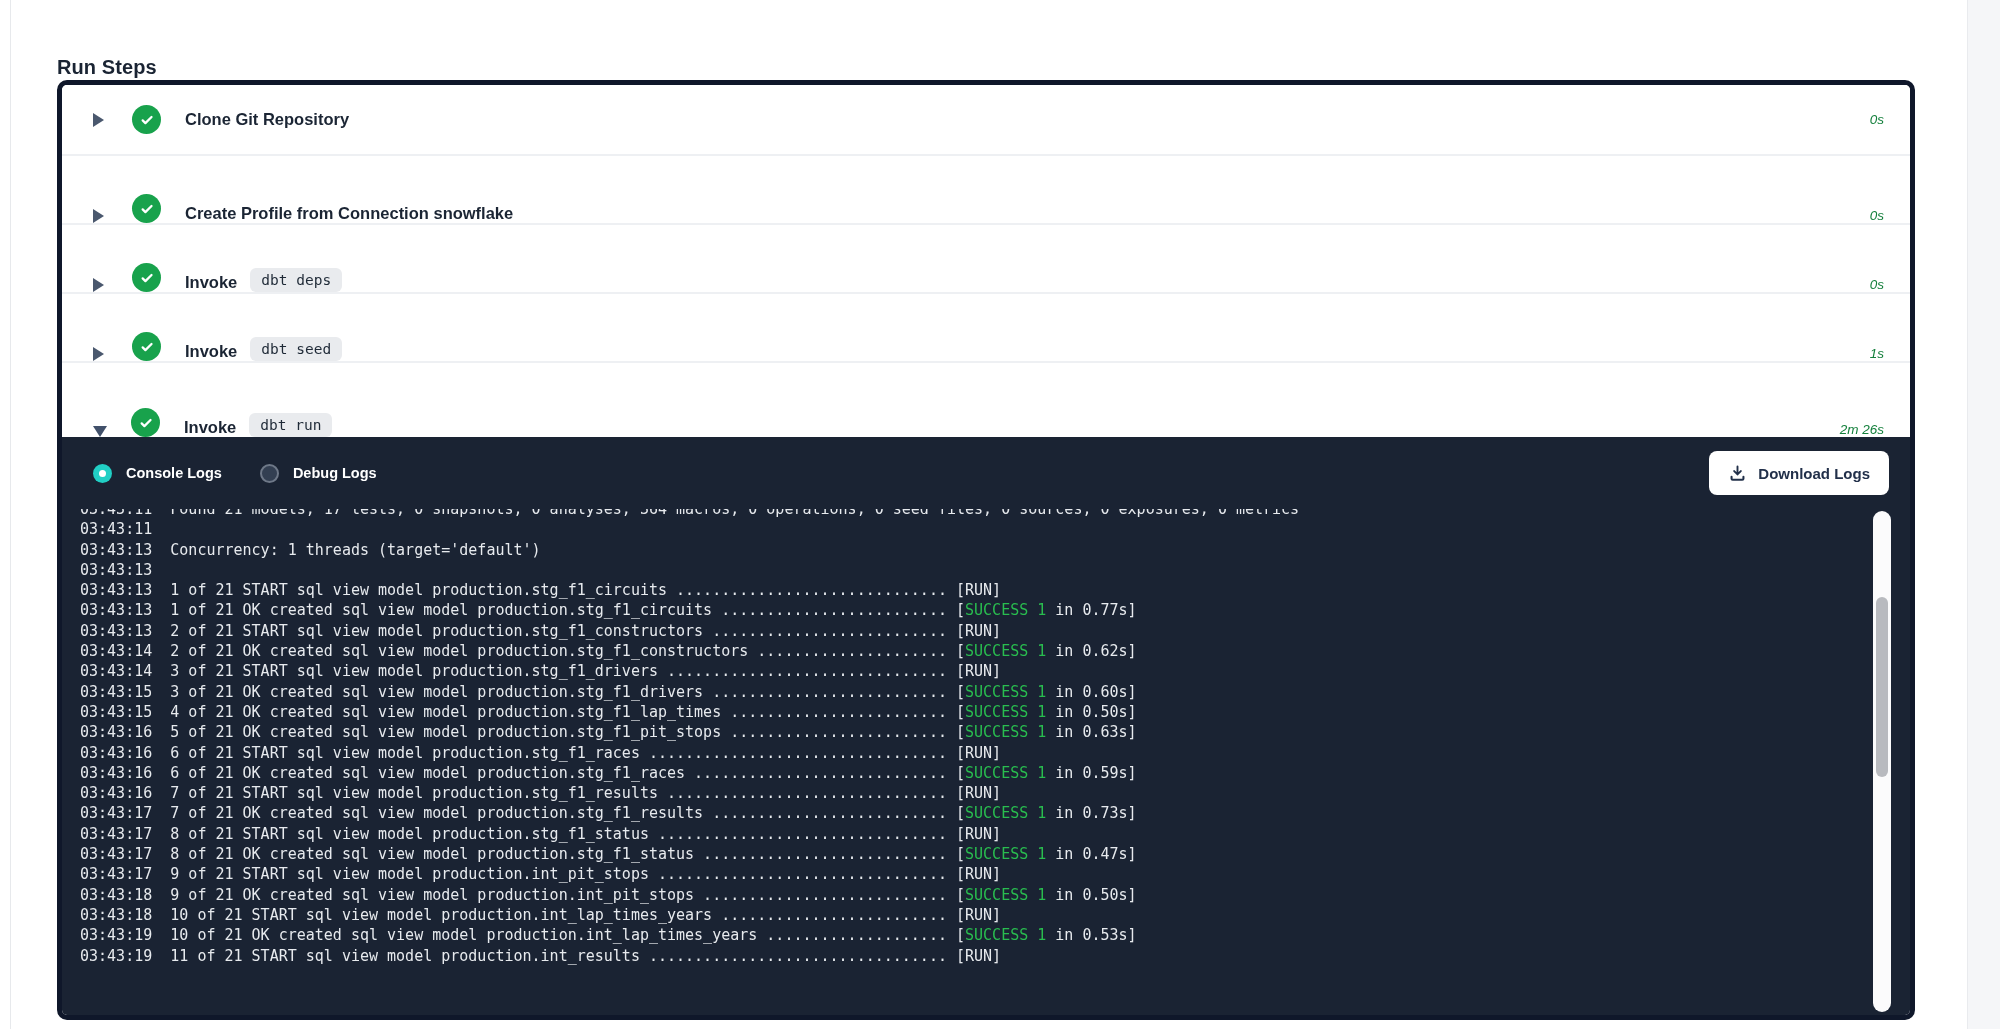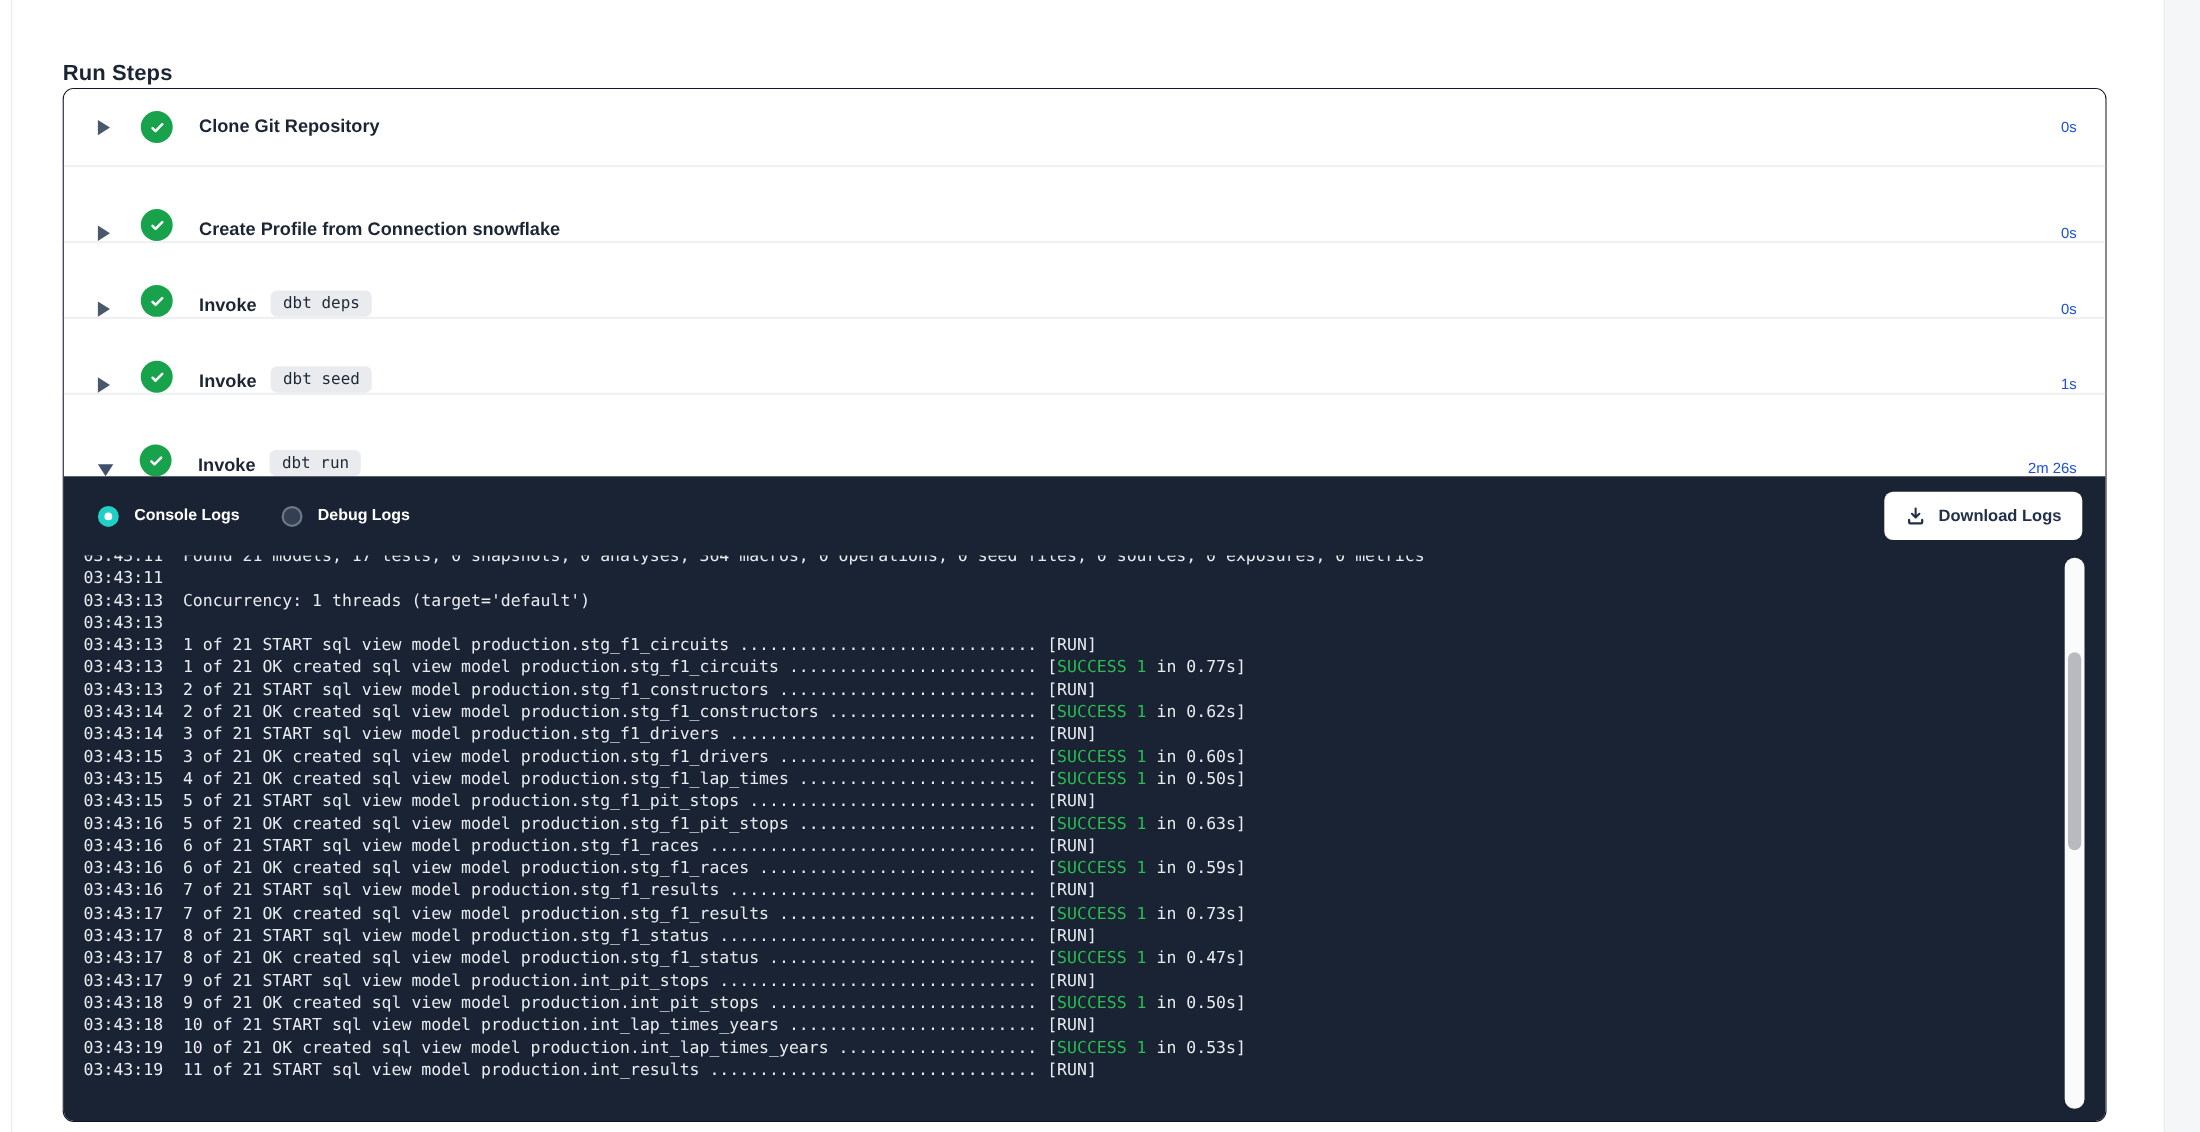--- a/index.html
+++ b/index.html
@@ -8,38 +8,38 @@
   .page { position:relative; width:2000px; height:1029px; background:#fff; }
 
   .left-rule  { position:absolute; left:10px; top:0; width:1px; height:1029px; background:#e7e9ec; }
   .right-strip{ position:absolute; left:1967px; top:0; width:33px; height:1029px;
                 background:#f5f6f8; border-left:1px solid #e9ebee; }
 
   .page-title { position:absolute; left:57px; top:12px; font-size:20px; font-weight:700;
                 color:#1a2433; letter-spacing:.1px;margin-top:44px; }
 
   .card { position:absolute; left:57px; top:80px; width:1858px; height:940px;
-          background:#fff; border:1px solid #0f172a; border-radius:10px; overflow:hidden; }
+          background:#fff; border:5px solid #0f172a; border-radius:10px; overflow:hidden; }
 
   .step-row { display:flex; align-items:center; height:69px; padding:0 26px 0 31px;
               background:#fff; }
   .step-row + .step-row { border-top:2px solid #eef0f3;align-items:flex-end; }
   .step-row.expanded { height:76px; }
 
   .tri { width:0; height:0; margin-right:28px; flex:none; }
   .tri.right { border-left:11px solid #4a586e; border-top:7px solid transparent; border-bottom:7px solid transparent; }
   .tri.down  { border-top:11px solid #41506a; border-left:7px solid transparent; border-right:7px solid transparent; margin-right:24px; }
 
   .check { width:29px; height:29px; border-radius:50%; background:var(--check-green,#18a24c);
            display:flex; align-items:center; justify-content:center; flex:none; margin-right:24px; }
 
   .step-title { font-size:16.5px; font-weight:700; color:#1b2534; }
   .chip { font-family:"DejaVu Sans Mono", monospace; font-size:14.5px; color:#1f2a37;
           background:#e9ebee; border-radius:6px; padding:4px 11px; margin-left:13px;margin-top:32px; }
-  .duration { margin-left:auto; font-size:13.5px; color:#1d4ed8; }
+  .duration { margin-left:auto; font-size:13.5px; color:#15803d;font-style:italic; }
 
   .console { position:relative; width:100%; height:728px; background:var(--console-bg,#1a2333); }
   .console-header { display:flex; align-items:center; padding:12px 21px 0 31px; height:60px; }
   .radio-item { display:flex; align-items:center; margin-right:38px; cursor:pointer; }
   .radio { width:19px; height:19px; border-radius:50%; flex:none; display:flex;
            align-items:center; justify-content:center; }
   .radio.selected { background:var(--radio-teal,#21cfc5); }
   .radio.selected .dot { width:7px; height:7px; border-radius:50%; background:#fff; }
   .radio.unselected { background:#333f52; border:2px solid #6e7888; }
   .radio-label { color:#ffffff; font-size:14.5px; font-weight:700; margin-left:14px; }
@@ -153,21 +153,20 @@
             <div class="log-line">03:43:11</div>
             <div class="log-line">03:43:13  Concurrency: 1 threads (target='default')</div>
             <div class="log-line">03:43:13</div>
             <div class="log-line">03:43:13  1 of 21 START sql view model production.stg_f1_circuits .............................. [RUN]</div>
             <div class="log-line">03:43:13  1 of 21 OK created sql view model production.stg_f1_circuits ......................... [<span class="ok">SUCCESS 1</span> in 0.77s]</div>
             <div class="log-line">03:43:13  2 of 21 START sql view model production.stg_f1_constructors .......................... [RUN]</div>
             <div class="log-line">03:43:14  2 of 21 OK created sql view model production.stg_f1_constructors ..................... [<span class="ok">SUCCESS 1</span> in 0.62s]</div>
             <div class="log-line">03:43:14  3 of 21 START sql view model production.stg_f1_drivers ............................... [RUN]</div>
             <div class="log-line">03:43:15  3 of 21 OK created sql view model production.stg_f1_drivers .......................... [<span class="ok">SUCCESS 1</span> in 0.60s]</div>
             <div class="log-line">03:43:15  4 of 21 OK created sql view model production.stg_f1_lap_times ........................ [<span class="ok">SUCCESS 1</span> in 0.50s]</div>
-            <div class="log-line">03:43:15  5 of 21 START sql view model production.stg_f1_pit_stops ............................. [RUN]</div>
             <div class="log-line">03:43:16  5 of 21 OK created sql view model production.stg_f1_pit_stops ........................ [<span class="ok">SUCCESS 1</span> in 0.63s]</div>
             <div class="log-line">03:43:16  6 of 21 START sql view model production.stg_f1_races ................................. [RUN]</div>
             <div class="log-line">03:43:16  6 of 21 OK created sql view model production.stg_f1_races ............................ [<span class="ok">SUCCESS 1</span> in 0.59s]</div>
             <div class="log-line">03:43:16  7 of 21 START sql view model production.stg_f1_results ............................... [RUN]</div>
             <div class="log-line">03:43:17  7 of 21 OK created sql view model production.stg_f1_results .......................... [<span class="ok">SUCCESS 1</span> in 0.73s]</div>
             <div class="log-line">03:43:17  8 of 21 START sql view model production.stg_f1_status ................................ [RUN]</div>
             <div class="log-line">03:43:17  8 of 21 OK created sql view model production.stg_f1_status ........................... [<span class="ok">SUCCESS 1</span> in 0.47s]</div>
             <div class="log-line">03:43:17  9 of 21 START sql view model production.int_pit_stops ................................ [RUN]</div>
             <div class="log-line">03:43:18  9 of 21 OK created sql view model production.int_pit_stops ........................... [<span class="ok">SUCCESS 1</span> in 0.50s]</div>
             <div class="log-line">03:43:18  10 of 21 START sql view model production.int_lap_times_years ......................... [RUN]</div>

